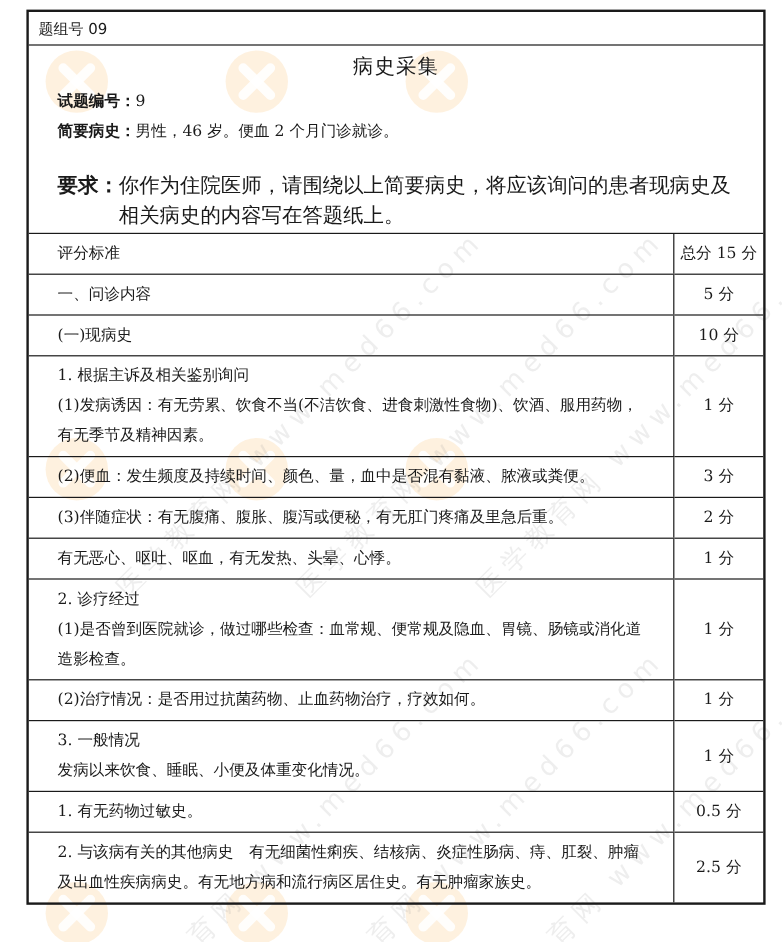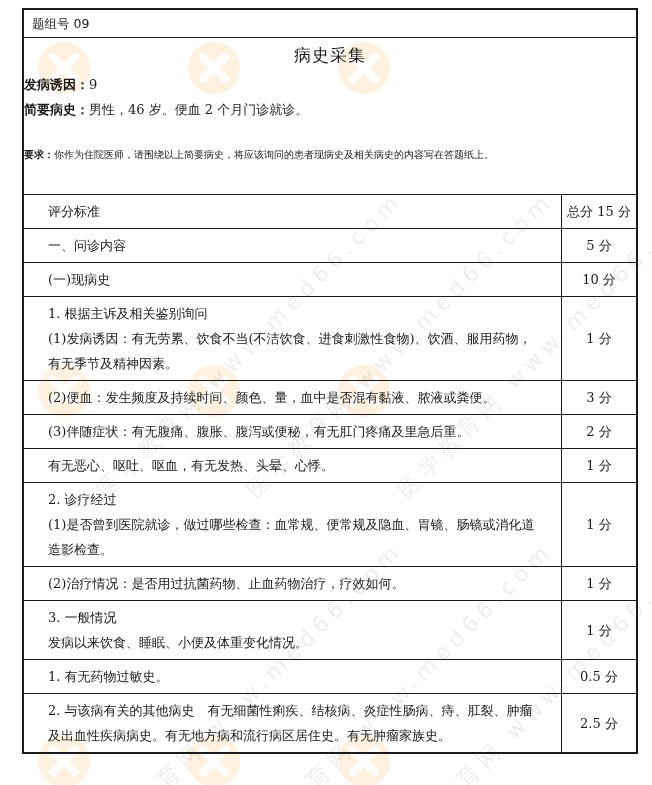--- a/index.html
+++ b/index.html
@@ -9,30 +9,30 @@
       position: absolute; left: 22px; top: 8px; width: 612px;
       border: 2px solid #1a1a1a; box-sizing: content-box;
       font-family: "DejaVu Serif", "Liberation Serif", serif;
       color: #1a1a1a; font-size: 13px;
     }
     .group-row {
       height: 27px; border-bottom: 1.5px solid #1a1a1a;
       font-family: "DejaVu Sans", "Liberation Sans", sans-serif;
       font-size: 12.5px; line-height: 27px; padding-left: 8px;
     }
-    .intro { position: relative; height: 156px; border-bottom: 1.5px solid #1a1a1a; padding: 0 0; }
+    .intro { position: relative; height: 156px; border-bottom: 1.5px solid #1a1a1a; padding: 0 24px; }
     .intro .title {
       text-align: center; font-family: "DejaVu Sans", "Liberation Sans", sans-serif;
       font-size: 17px; padding-top: 6px; height: 28px; letter-spacing: 1px;
     }
     .intro .line { font-size: 13px; height: 25px; line-height: 25px; }
     .intro .label { font-family: "DejaVu Sans", "Liberation Sans", sans-serif; font-weight: bold; }
     .intro .req {
       margin-top: 20px; font-family: Liberation Sans, sans-serif;
-      font-size: 10px; line-height: 25px; display: flex; justify-content: center;
+      font-size: 17px; line-height: 25px; display: flex; justify-content: center;
     }
     .intro .req .req-label { white-space: nowrap; font-weight: bold; }
     .intro .req .req-text { flex: 1; }
     table.score { width: 100%; border-collapse: collapse; table-layout: fixed; }
     table.score td {
       border-bottom: 1.2px solid #1a1a1a; padding: 4px 24px; vertical-align: middle;
       font-size: 13px; line-height: 25px;
     }
     table.score tr:last-child td { border-bottom: none; }
     table.score td.pts { width: 70px; text-align: center; border-left: 1.2px solid #1a1a1a; padding: 4px 2px; }
@@ -72,21 +72,21 @@
   <div class="wm wm-text" style="left:190px;top:680px;">医学教育网 www.med66.com</div>
   <div class="wm wm-text" style="left:340px;top:680px;">医学教育网 www.med66.com</div>
 
   <div class="content-layer">
     <div class="sheet">
       <div class="group-row">题组号 09</div>
 
       <div class="intro">
         <div class="title">病史采集</div>
         <div class="line">
-          <span class="label">发病诱因：</span><span>9</span>
+          <span class="label">试题编号：</span><span>9</span>
         </div>
         <div class="line">
           <span class="label">简要病史：</span><span>男性，46 岁。便血 2 个月门诊就诊。</span>
         </div>
         <div class="req">
           <span class="req-label">要求：</span>
           <span class="req-text">你作为住院医师，请围绕以上简要病史，将应该询问的患者现病史及相关病史的内容写在答题纸上。</span>
         </div>
       </div>
 

